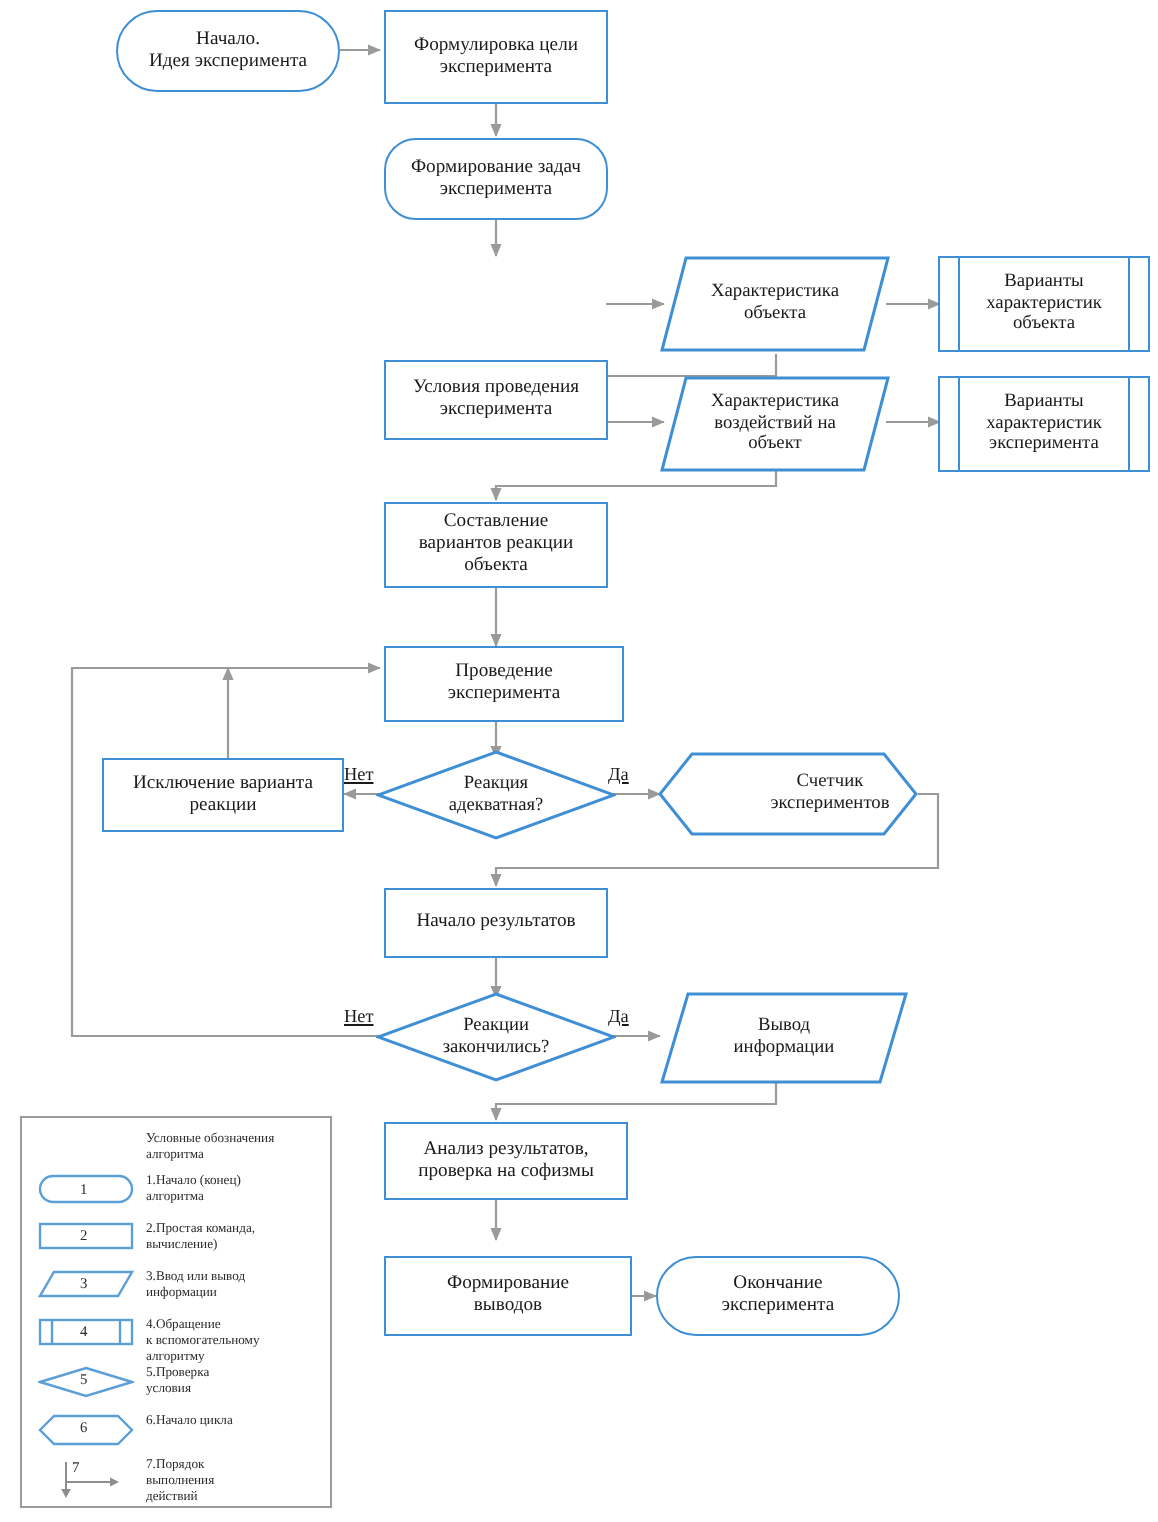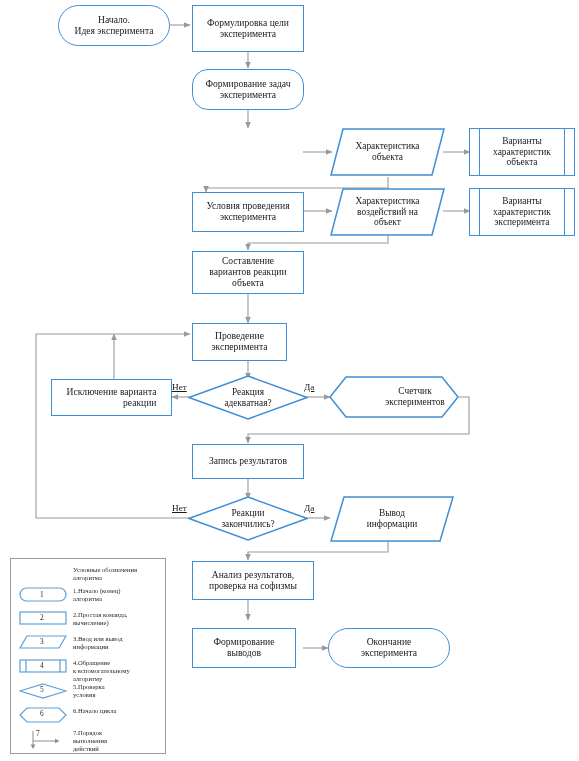--- a/index.html
+++ b/index.html
@@ -119,84 +119,84 @@
     <svg class="pshape" viewBox="0 0 115 48" preserveAspectRatio="none">
       <polygon points="13,1 114,1 102,47 1,47" fill="#fff" stroke="#3f8fd6" stroke-width="1.5"></polygon>
     </svg>
     <span class="lbl">Характеристика<br>объекта</span>
   </div>
 
   <div class="node pre" style="left:469px;top:128px;width:106px;height:48px;">
     <span class="lbl">Варианты<br>характеристик<br>объекта</span>
   </div>
 
-  <div class="node proc" style="left:192px;top:192px;width:112px;height:40px;">
+  <div class="node proc" style="left:192px;top:180px;width:112px;height:40px;">
     <span class="lbl">Условия проведения<br>эксперимента</span>
   </div>
 
   <div class="node io" style="left:330px;top:188px;width:115px;height:48px;">
     <svg class="pshape" viewBox="0 0 115 48" preserveAspectRatio="none">
       <polygon points="13,1 114,1 102,47 1,47" fill="#fff" stroke="#3f8fd6" stroke-width="1.5"></polygon>
     </svg>
     <span class="lbl">Характеристика<br>воздействий на<br>объект</span>
   </div>
 
   <div class="node pre" style="left:469px;top:188px;width:106px;height:48px;">
     <span class="lbl">Варианты<br>характеристик<br>эксперимента</span>
   </div>
 
   <div class="node proc" style="left:192px;top:251px;width:112px;height:43px;">
     <span class="lbl">Составление<br>вариантов реакции<br>объекта</span>
   </div>
 
-  <div class="node proc" style="left:192px;top:323px;width:95px;height:38px;">
+  <div class="node proc" style="left:192px;top:323px;width:120px;height:38px;">
     <span class="lbl">Проведение<br>эксперимента</span>
   </div>
 
-  <div class="node proc" style="left:51px;top:379px;width:121px;height:37px;text-align:right;">
+  <div class="node proc" style="left:51px;top:379px;width:121px;height:37px;">
     <span class="lbl">Исключение варианта<br>реакции</span>
   </div>
 
   <div class="node dec" style="left:188px;top:375px;width:120px;height:45px;">
     <svg class="dshape" viewBox="0 0 120 45" preserveAspectRatio="none">
       <polygon points="60,1 119,22.5 60,44 1,22.5" fill="#fff" stroke="#3f8fd6" stroke-width="1.5"></polygon>
     </svg>
     <span class="lbl">Реакция<br>адекватная?</span>
   </div>
 
   <div class="node hex" style="left:329px;top:376px;width:130px;height:42px;">
     <svg class="hshape" viewBox="0 0 130 42" preserveAspectRatio="none">
       <polygon points="17,1 113,1 129,21 113,41 17,41 1,21" fill="#fff" stroke="#3f8fd6" stroke-width="1.5"></polygon>
     </svg>
     <span class="lbl">Счетчик<br>экспериментов</span>
   </div>
 
   <div class="node proc" style="left:192px;top:444px;width:112px;height:35px;">
-    <span class="lbl">Запись результатов</span>
+    <span class="lbl">Начало результатов</span>
   </div>
 
   <div class="node dec" style="left:188px;top:496px;width:120px;height:45px;">
     <svg class="dshape" viewBox="0 0 120 45" preserveAspectRatio="none">
       <polygon points="60,1 119,22.5 60,44 1,22.5" fill="#fff" stroke="#3f8fd6" stroke-width="1.5"></polygon>
     </svg>
     <span class="lbl">Реакции<br>закончились?</span>
   </div>
 
   <div class="node io" style="left:330px;top:496px;width:124px;height:46px;">
     <svg class="pshape" viewBox="0 0 124 46" preserveAspectRatio="none">
       <polygon points="14,1 123,1 110,45 1,45" fill="#fff" stroke="#3f8fd6" stroke-width="1.5"></polygon>
     </svg>
     <span class="lbl">Вывод<br>информации</span>
   </div>
 
   <div class="node proc" style="left:192px;top:561px;width:122px;height:39px;">
     <span class="lbl">Анализ результатов,<br>проверка на софизмы</span>
   </div>
 
-  <div class="node proc" style="left:192px;top:628px;width:104px;height:40px;">
+  <div class="node proc" style="left:192px;top:628px;width:124px;height:40px;">
     <span class="lbl">Формирование<br>выводов</span>
   </div>
 
   <div class="node term" style="left:328px;top:628px;width:122px;height:40px;">
     <span class="lbl">Окончание<br>эксперимента</span>
   </div>
 
   <div class="edgelabel" style="left:172px;top:382px;">Нет</div>
   <div class="edgelabel" style="left:304px;top:382px;">Да</div>
   <div class="edgelabel" style="left:172px;top:503px;">Нет</div>

